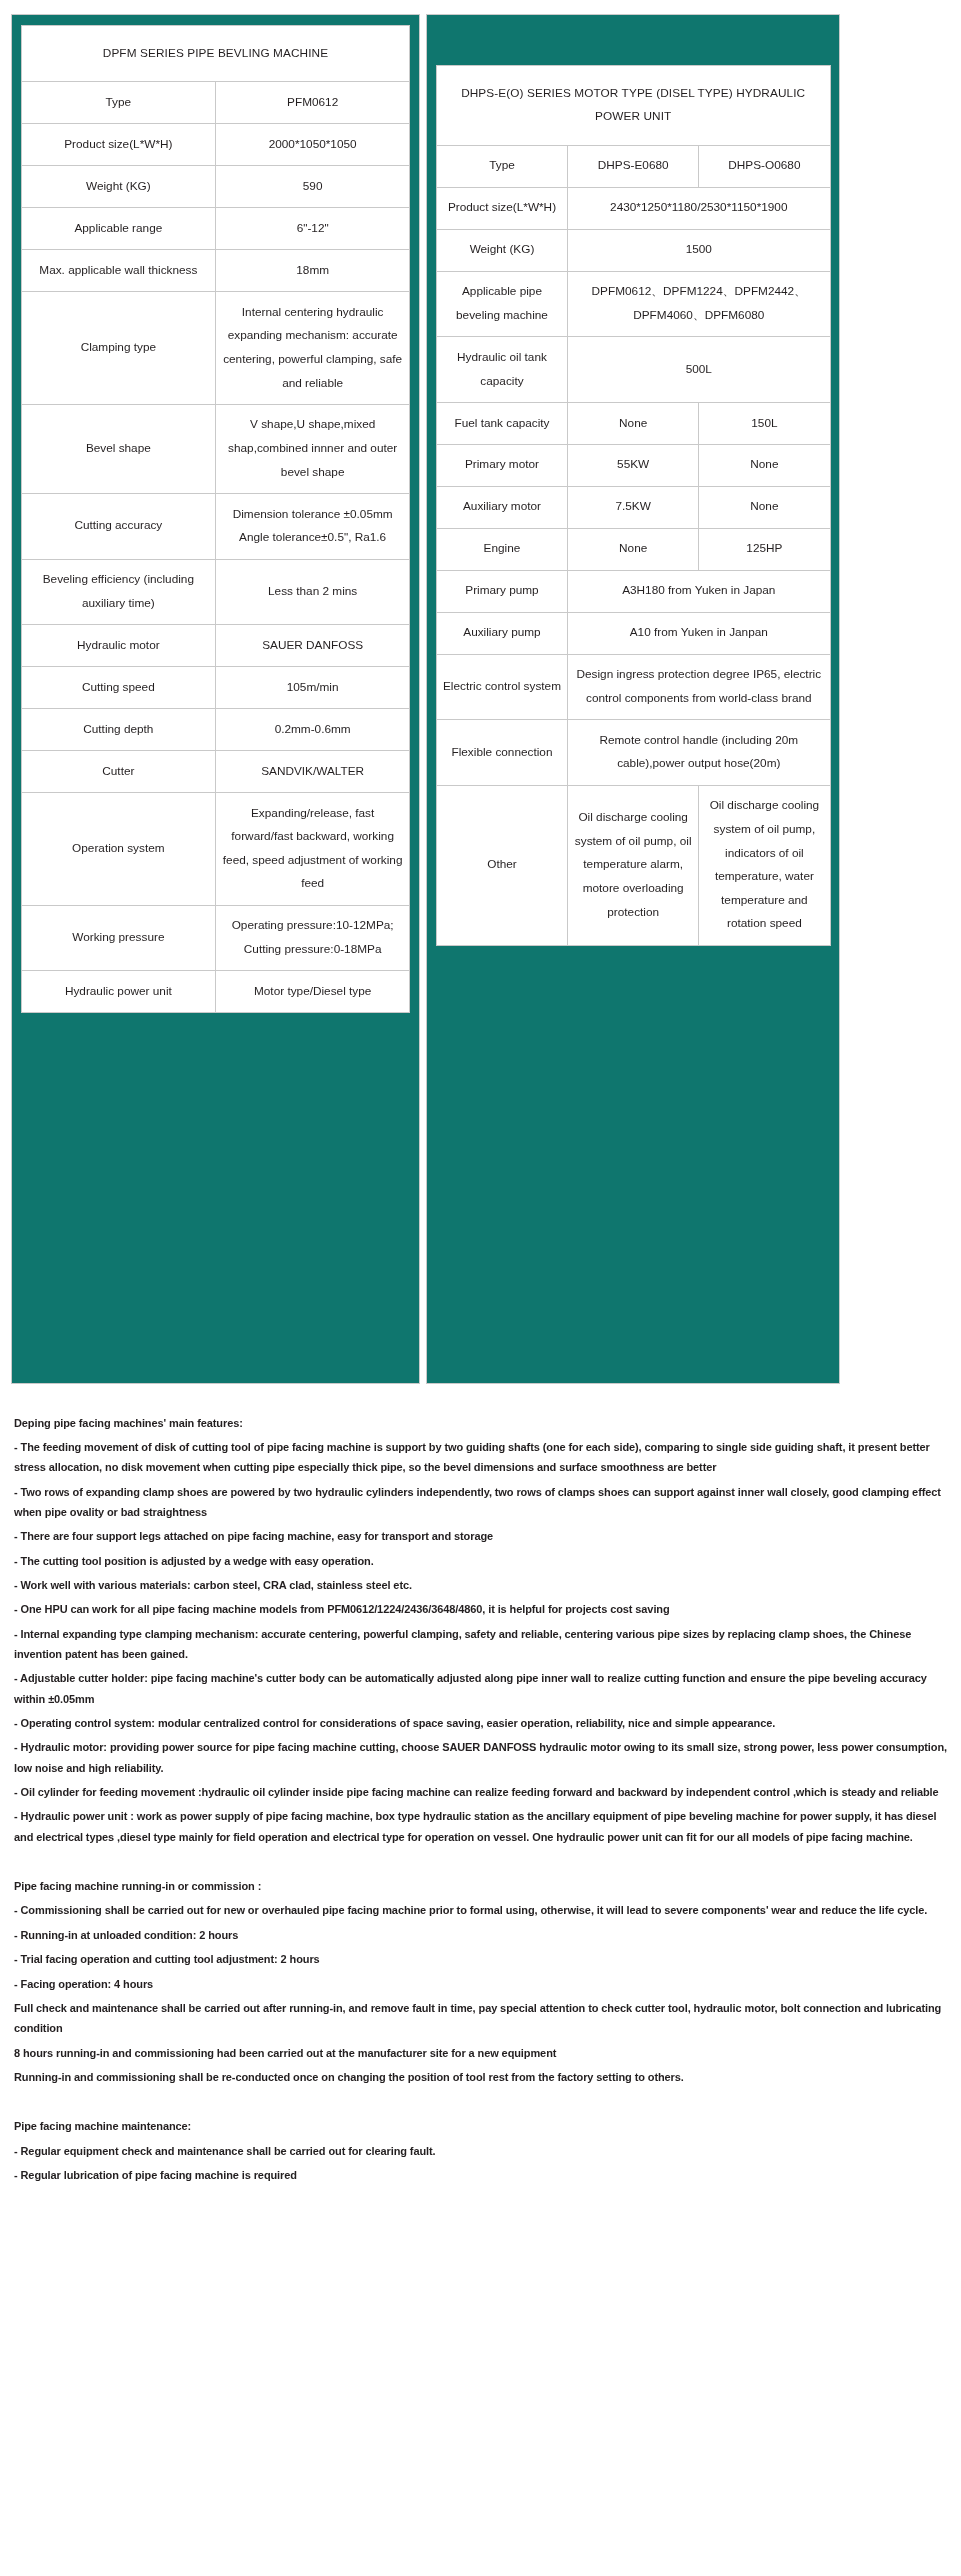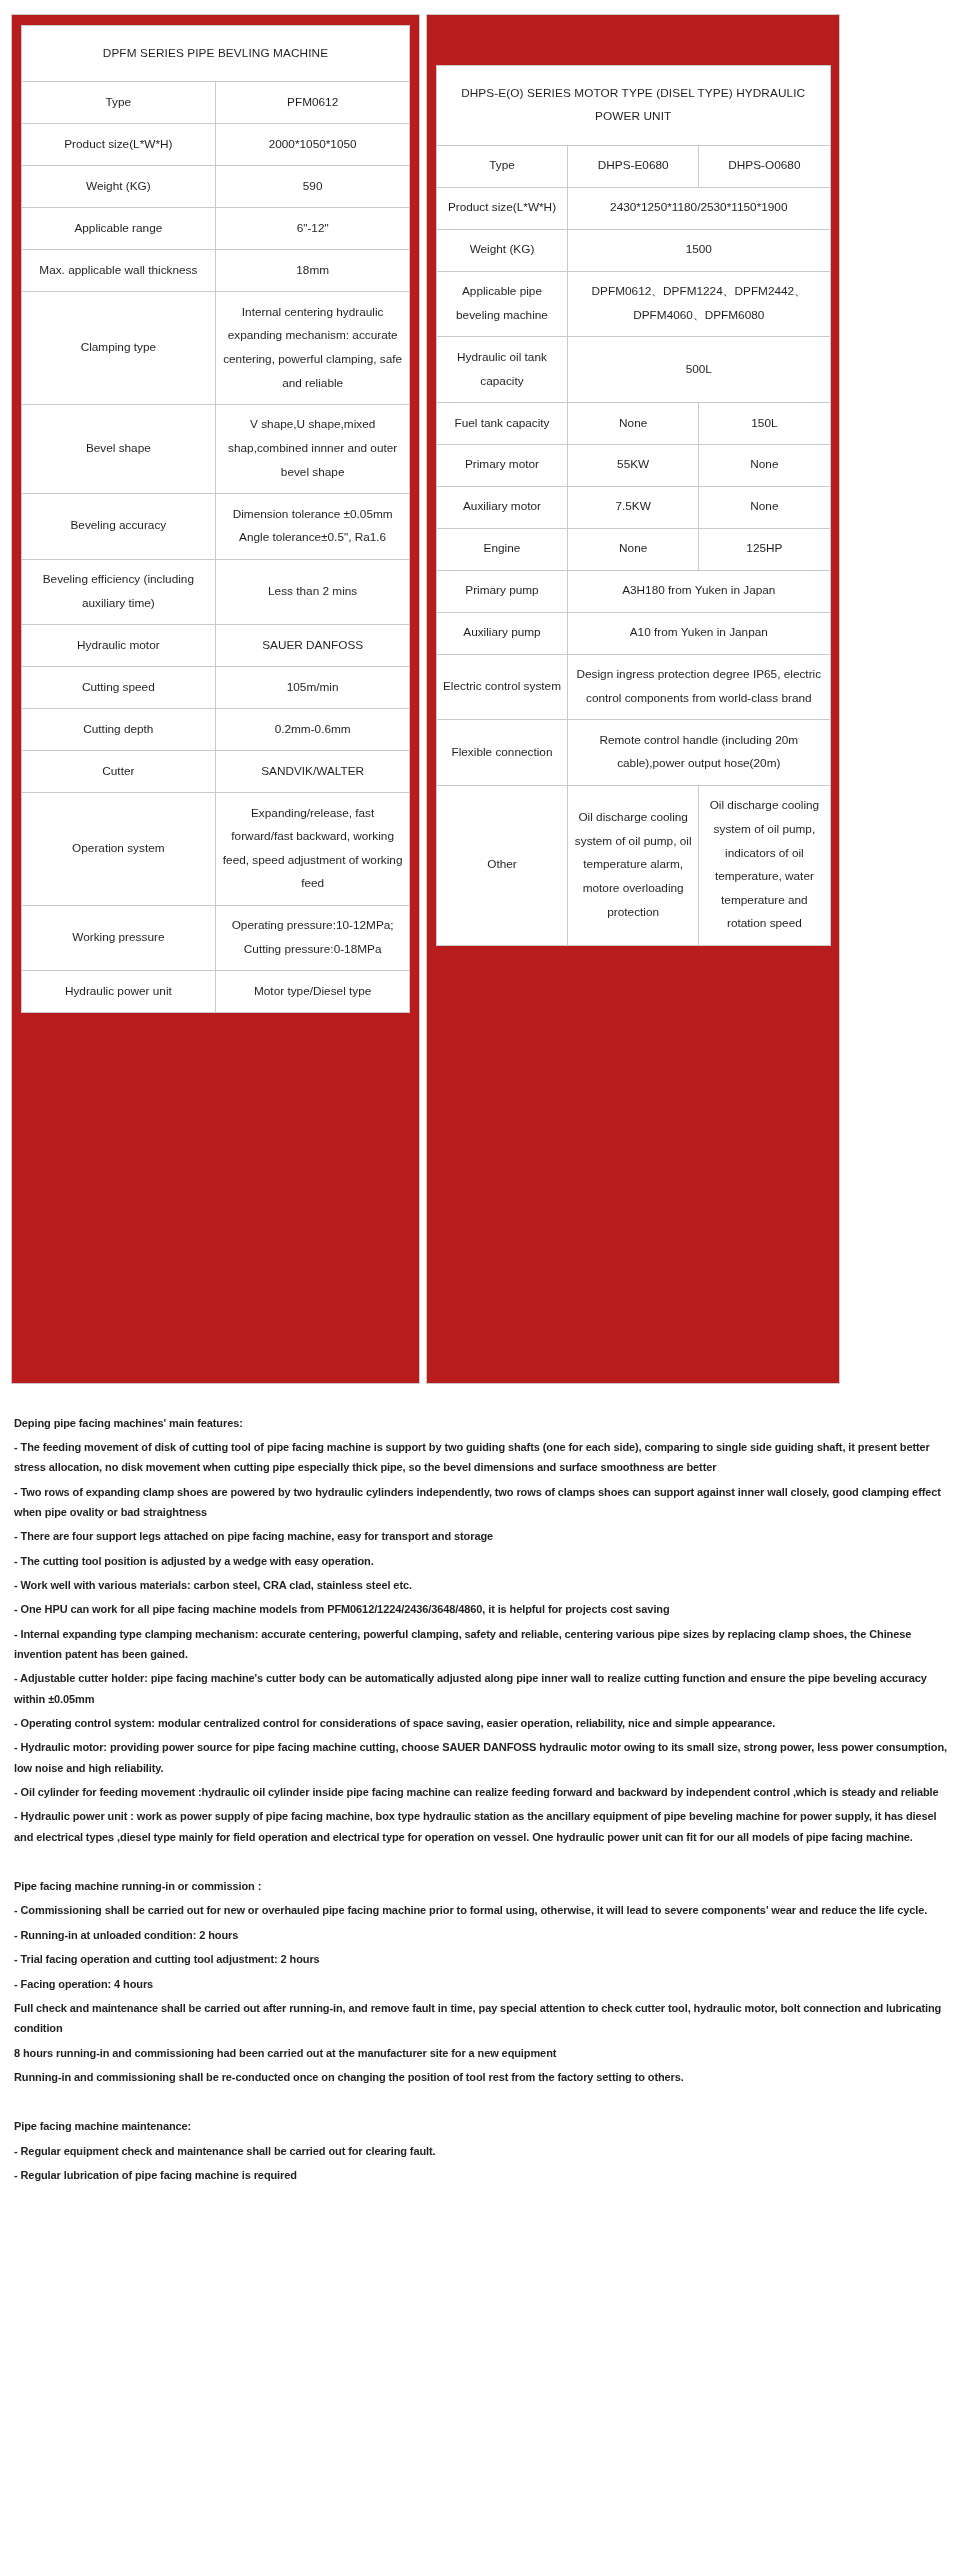--- a/index.html
+++ b/index.html
@@ -26,21 +26,21 @@
   .tables-wrap {
     display: flex;
     align-items: flex-start;
     padding: 13.6px 11px 0 11px;
     box-sizing: border-box;
   }
   .outer-cell {
     border: 0.6px solid #c9c9c9;
     box-sizing: border-box;
     padding: 10px 8.7px 11px 8.7px;
-    background: #b91c1c;
+    background: #0f766e;
   }
   .outer-left {
     width: 409px;
     min-height: 1370px;
   }
   .outer-right {
     width: 414px;
     min-height: 1370px;
     margin-left: 6.2px;
     padding-top: 50px;
@@ -127,21 +127,21 @@
           </tr>
           <tr>
             <td class="lbl">Clamping type</td>
             <td class="val">Internal centering hydraulic expanding mechanism: accurate centering, powerful clamping, safe and reliable</td>
           </tr>
           <tr>
             <td class="lbl">Bevel shape</td>
             <td class="val">V shape,U shape,mixed shap,combined innner and outer bevel shape</td>
           </tr>
           <tr>
-            <td class="lbl">Beveling accuracy</td>
+            <td class="lbl">Cutting accuracy</td>
             <td class="val">Dimension tolerance ±0.05mm  Angle tolerance±0.5", Ra1.6</td>
           </tr>
           <tr>
             <td class="lbl">Beveling efficiency (including auxiliary time)</td>
             <td class="val">Less than 2 mins</td>
           </tr>
           <tr>
             <td class="lbl">Hydraulic motor</td>
             <td class="val">SAUER DANFOSS</td>
           </tr>

